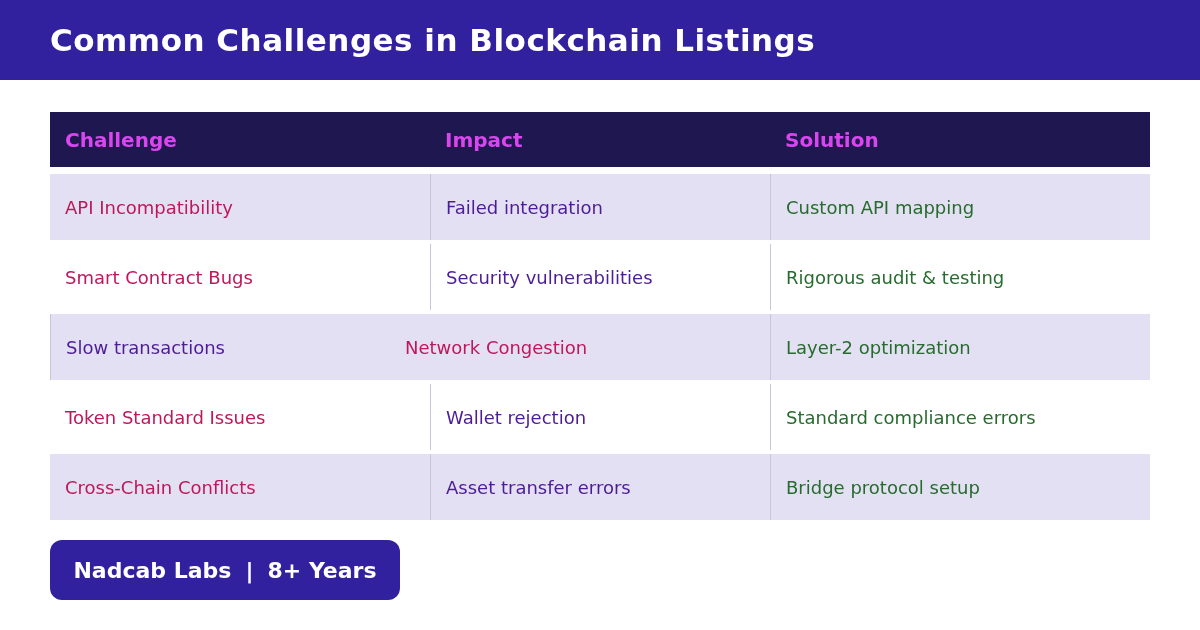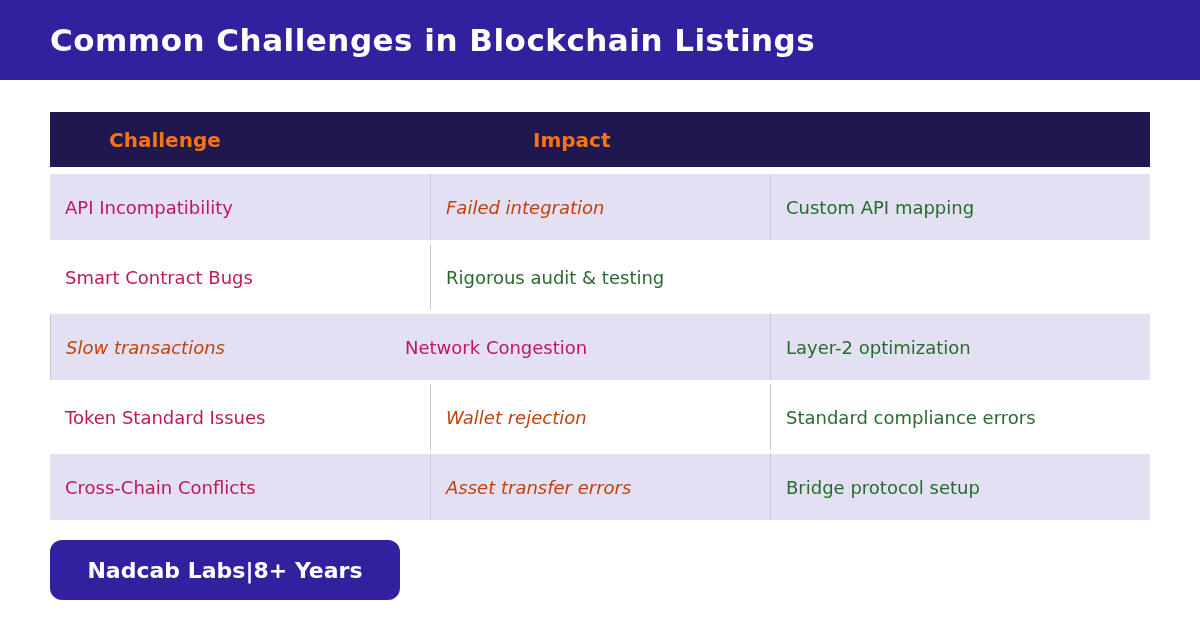--- a/index.html
+++ b/index.html
@@ -31,82 +31,83 @@
   .thead {
     display: flex;
     height: 55px;
     background: #1F1850;
     margin-bottom: 7px;
   }
   .thead .th {
     display: flex;
     align-items: center;
     padding-left: 15px;
-    color: #f97316;
+    color: #d946ef;
     font-size: 20px;
     font-weight: bold;
-    margin-left: 44px;
   }
   .row {
     display: flex;
     height: 66px;
     margin-bottom: 4px;
   }
   .row.odd  { background: #E4E0F3; }
   .row.even { background: #ffffff; }
   .cell {
     display: flex;
     align-items: center;
     padding-left: 15px;
     font-size: 18px;
   }
   .col-0 { width: 380px; }
   .col-1 { width: 340px; }
   .col-2 { width: 380px; }
   .row .col-1, .row .col-2 { border-left: 1px solid #c9c3dc; }
   .c-challenge { color: #be185d; }
-  .c-impact    { color: #c2410c; font-style: italic; }
+  .c-impact    { color: #4c1d95; }
   .c-solution  { color: #276B2F; }
   .badge {
     position: absolute;
     left: 50px;
     top: 540px;
     width: 350px;
     height: 60px;
     background: #32219E;
     border-radius: 12px;
     display: flex;
     align-items: center;
     justify-content: center;
-    gap: 0;
+    gap: 14px;
     color: #ffffff;
     font-size: 22px;
     font-weight: bold;
   }
 </style>
 </head>
 <body>
 
 <div class="topbar">
   <h1>Common Challenges in Blockchain Listings</h1>
 </div>
 
 <div class="table-wrap">
   <div class="thead">
     <div class="th col-0">Challenge</div>
     <div class="th col-1">Impact</div>
+    <div class="th col-2">Solution</div>
   </div>
   <div id="tbody">
       <div class="row odd">
         <div class="cell c-challenge col-0">API Incompatibility</div>
         <div class="cell c-impact col-1">Failed integration</div>
         <div class="cell c-solution col-2">Custom API mapping</div>
       </div>
       <div class="row even">
         <div class="cell c-challenge col-0">Smart Contract Bugs</div>
+        <div class="cell c-impact col-1">Security vulnerabilities</div>
         <div class="cell c-solution col-2">Rigorous audit &amp; testing</div>
       </div>
       <div class="row odd">
         <div class="cell c-impact col-1">Slow transactions</div>
         <div class="cell c-challenge col-0">Network Congestion</div>
         <div class="cell c-solution col-2">Layer-2 optimization</div>
       </div>
       <div class="row even">
         <div class="cell c-challenge col-0">Token Standard Issues</div>
         <div class="cell c-impact col-1">Wallet rejection</div>

